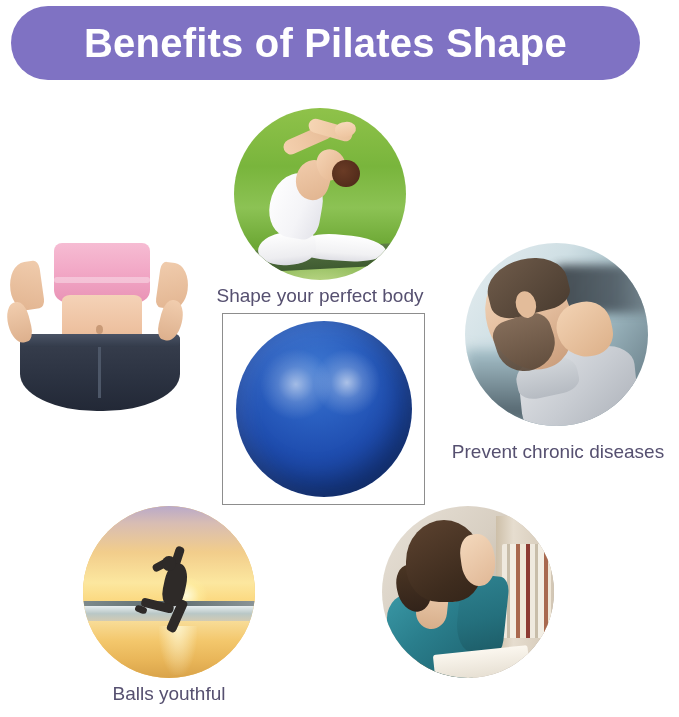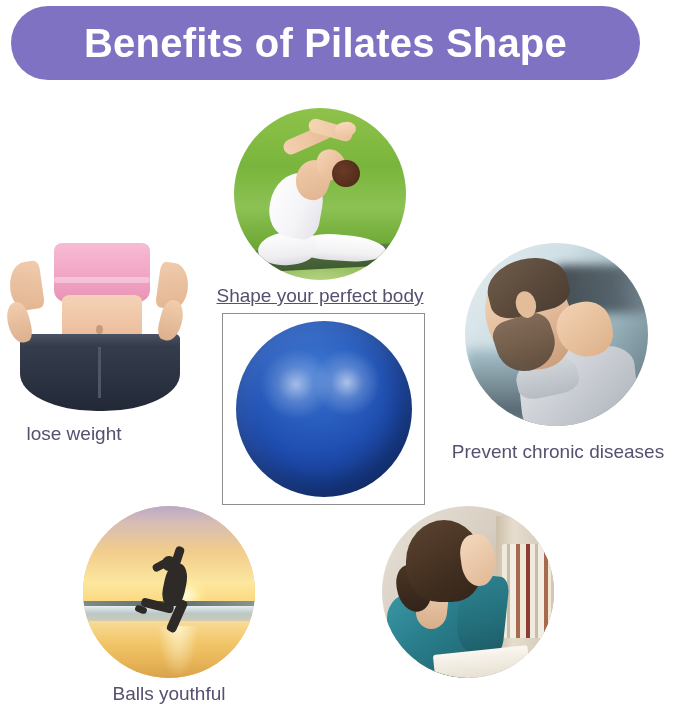--- a/index.html
+++ b/index.html
@@ -543,37 +543,36 @@
     <div id="yoga-leg-back"></div>
     <div id="yoga-leg-front"></div>
     <div id="yoga-torso"></div>
     <div id="yoga-chest"></div>
     <div id="yoga-arm-a"></div>
     <div id="yoga-arm-b"></div>
     <div id="yoga-hands"></div>
     <div id="yoga-head"></div>
     <div id="yoga-hair"></div>
   </div>
-  <div class="caption" style="top:178px;text-decoration:underline;">Shape your perfect body</div>
+  <div class="caption" style="top:178px;">Shape your perfect body</div>
 </div>
 
 <div class="tile" id="tile-weight">
   <div class="photo" id="photo-weight">
     <div id="wt-arm-l"></div>
     <div id="wt-arm-r"></div>
     <div id="wt-top"></div>
     <div id="wt-belly"></div>
     <div id="wt-navel"></div>
     <div id="wt-jeans"></div>
     <div id="wt-waistband"></div>
     <div id="wt-fly"></div>
     <div id="wt-hand-l"></div>
     <div id="wt-hand-r"></div>
   </div>
-  <div class="caption" style="top:192px; left:72px;">lose weight</div>
 </div>
 
 <div class="tile" id="tile-neck">
   <div class="photo circle" id="photo-neck">
     <div id="neck-bg-blur"></div>
     <div id="neck-bg-blur2"></div>
     <div id="neck-sleeve"></div>
     <div id="neck-collar"></div>
     <div id="neck-head"></div>
     <div id="neck-beard"></div>

